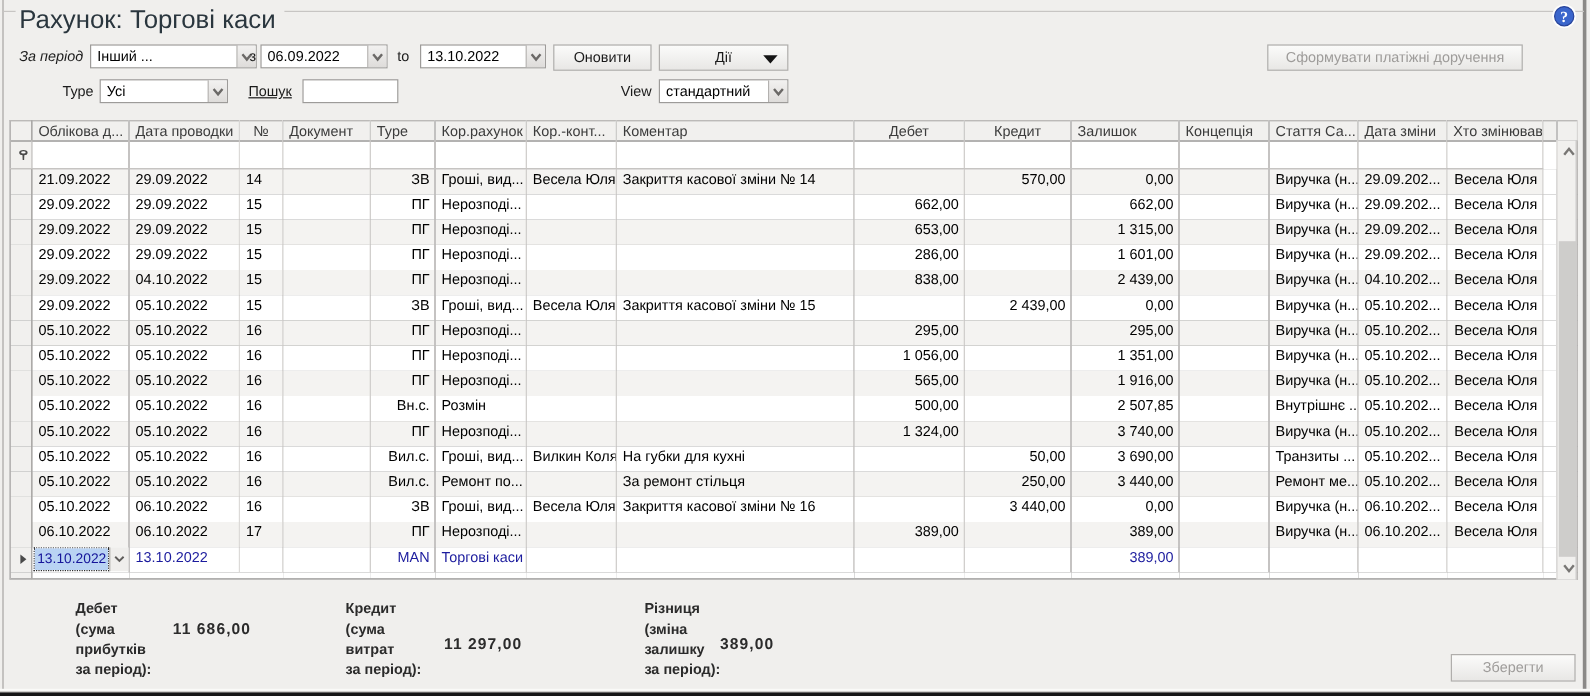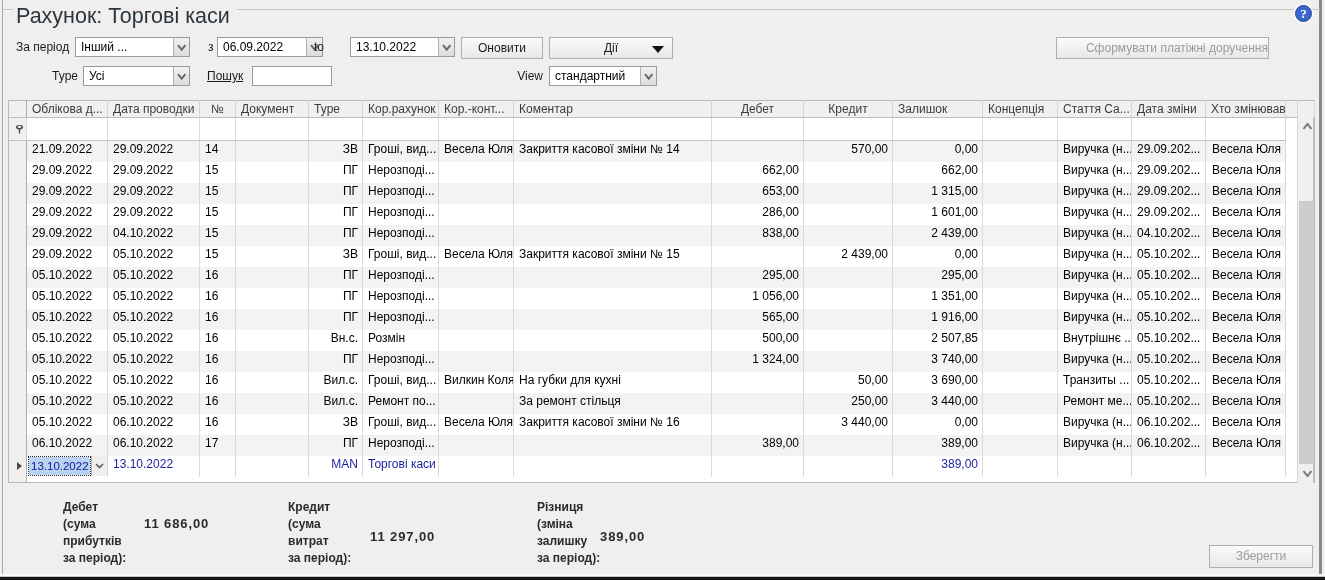--- a/index.html
+++ b/index.html
@@ -65,66 +65,66 @@
 #vsb .up { position:absolute; top:0; left:0; width:17px; height:17px; }
 #vsb .dn { position:absolute; bottom:0; left:0; width:17px; height:19px; }
 #vsb .thumb { position:absolute; top:84px; left:1px; width:15px; height:263px; background:#cecdcb; }
 #vsb svg { position:absolute; left:3px; }
 
 
 .sum { position:absolute; font-weight:bold; color:#2b2b2b; line-height:17px; }
 .sumval { position:absolute; font-weight:bold; color:#2b2b2b; font-size:13px; letter-spacing:0.9px; }
 
 #savebtn { left:1209px; top:545px; width:104px; height:23px; color:#9e9c9a; line-height:21px; }
-#genbtn { left:1056px; top:37px; width:213px; height:22px; color:#9e9c9a;text-align:right; }
+#genbtn { left:1056px; top:37px; width:213px; height:22px; color:#9e9c9a; }
 </style></head>
 <body>
 <div id="lefline"></div>
 <div id="rgtline"></div>
 <div id="botln1"></div>
 <div id="botln2"></div>
 <div id="botbar"></div>
 <div id="grpline1"></div>
 <div id="grpline2"></div>
 <div id="title">Рахунок: Торгові каси</div>
 <div id="help"><svg width="21" height="21">
 <circle cx="10.5" cy="10.5" r="10" fill="#fdfdfd"></circle>
 <circle cx="10.5" cy="10.5" r="8" fill="#3b66cc" stroke="#27439a" stroke-width="1"></circle>
 <text x="10.5" y="15" text-anchor="middle" font-family="Liberation Serif" font-size="13" font-weight="bold" fill="#fff">?</text>
 </svg></div>
 
-<div class="lbl" style="left:16px; top:37px;">За період</div>
-<div class="combo" style="left:75px; top:37px; width:115px;">
+<div class="lbl" style="left:16px; top:37px;font-style:italic;">За період</div>
+<div class="combo" style="left:75px; top:37px; width:139px;">
     <div class="t">Інший ...</div>
     <div class="a">
       <svg width="10" height="8">
         <polyline points="1,1.2 4.7,5.6 8.4,1.2" fill="none" stroke="#6b6967" stroke-width="2"></polyline>
       </svg>
     </div>
   </div>
 <div class="lbl" style="left:208px; top:37px;">з</div>
 <div class="combo" style="left:217px; top:37px; width:106px;">
     <div class="t">06.09.2022</div>
     <div class="a">
       <svg width="10" height="8">
         <polyline points="1,1.2 4.7,5.6 8.4,1.2" fill="none" stroke="#6b6967" stroke-width="2"></polyline>
       </svg>
     </div>
   </div>
-<div class="lbl" style="left:314px; top:37px;">to</div>
+<div class="lbl" style="left:331px; top:37px;">to</div>
 <div class="combo" style="left:350px; top:37px; width:105px;">
     <div class="t">13.10.2022</div>
     <div class="a">
       <svg width="10" height="8">
         <polyline points="1,1.2 4.7,5.6 8.4,1.2" fill="none" stroke="#6b6967" stroke-width="2"></polyline>
       </svg>
     </div>
   </div>
 <div class="btn" style="left:461px; top:37px; width:82px;">Оновити</div>
-<div class="btn" style="left:549px; top:37px; width:124px;">Дії<span style="position:absolute; right:8px; top:8px; width:0; height:0; border-left:6.5px solid transparent; border-right:6.5px solid transparent; border-top:7.5px solid #141414;"></span></div>
+<div class="btn" style="left:549px; top:37px; width:108px;">Дії<span style="position:absolute; right:8px; top:8px; width:0; height:0; border-left:6.5px solid transparent; border-right:6.5px solid transparent; border-top:7.5px solid #141414;"></span></div>
 
 <div class="lbl" style="left:30px; top:66px; width:48px; text-align:right;">Type</div>
 <div class="combo" style="left:83px; top:66px; width:107px;">
     <div class="t">Усі</div>
     <div class="a">
       <svg width="10" height="8">
         <polyline points="1,1.2 4.7,5.6 8.4,1.2" fill="none" stroke="#6b6967" stroke-width="2"></polyline>
       </svg>
     </div>
   </div>

